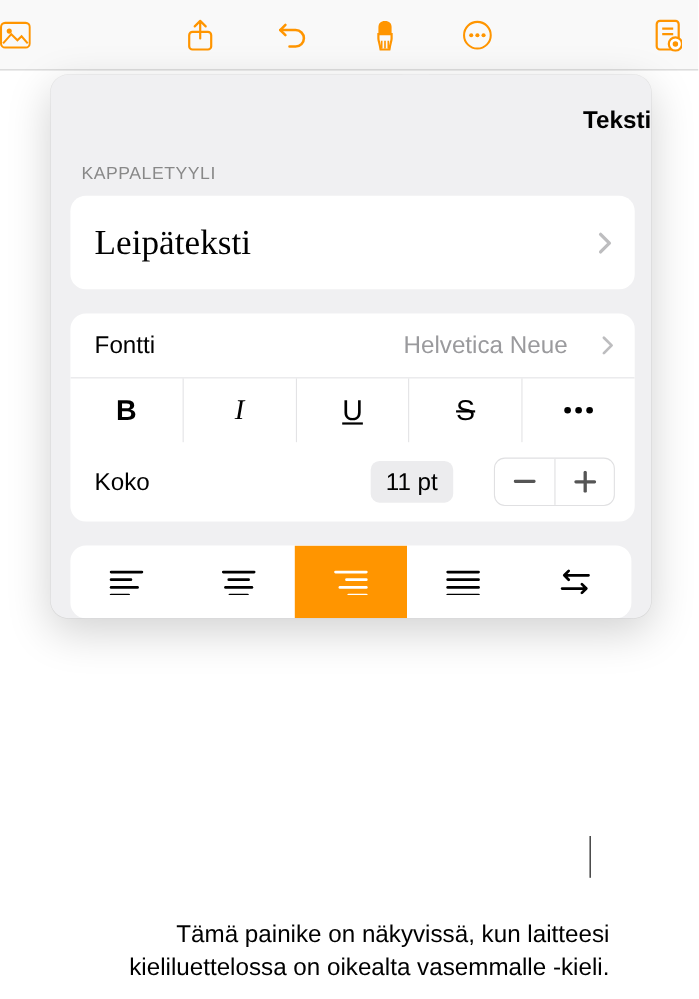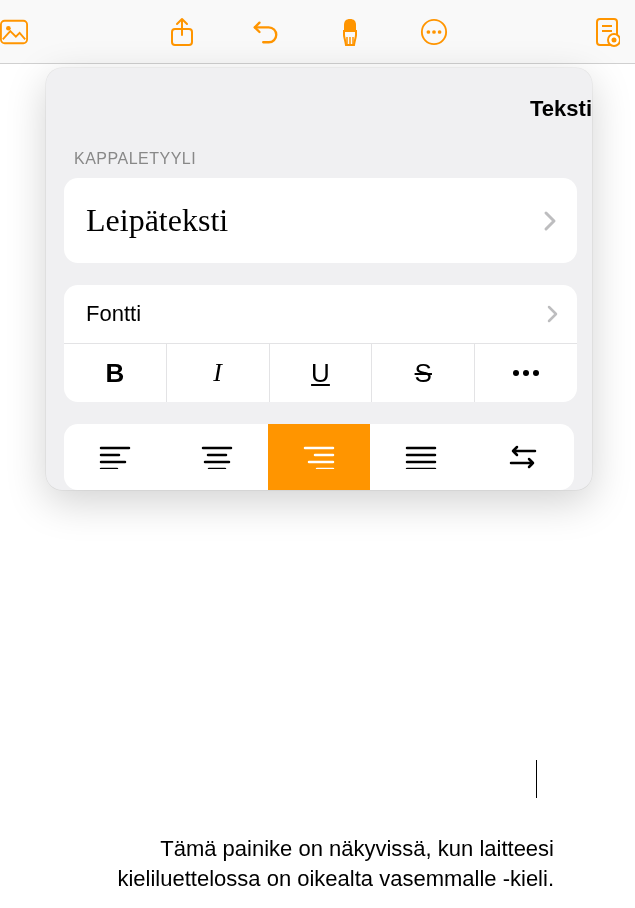--- a/index.html
+++ b/index.html
@@ -235,39 +235,57 @@
         <svg width="14" height="22" viewBox="0 0 14 22">
             <path d="M3 3 L11 11 L3 19" fill="none" stroke="#bdbdbf" stroke-width="3" stroke-linecap="round" stroke-linejoin="round"></path>
           </svg>
       </span>
     </div>
   </div>
 
   <div class="card">
     <div class="row">
       <span class="row-label">Fontti</span>
+      <span class="row-value">Helvetica Neue</span>
       <span class="chevron">
         <svg width="12" height="18" viewBox="0 0 12 18">
             <path d="M2 2 L9 9 L2 16" fill="none" stroke="#bdbdbf" stroke-width="2.5" stroke-linecap="round" stroke-linejoin="round"></path>
           </svg>
       </span>
     </div>
     <div class="format-row">
       <div class="format-btn" style="font-weight:800">B</div>
       <div class="format-btn" style="font-style:italic;font-family:Georgia">I</div>
       <div class="format-btn" style="text-decoration:underline">U</div>
       <div class="format-btn" style="text-decoration:line-through">S</div>
       <div class="format-btn">
         <svg width="30" height="8" viewBox="0 0 30 8">
             <circle cx="5" cy="4" r="3" fill="#000"></circle>
             <circle cx="15" cy="4" r="3" fill="#000"></circle>
             <circle cx="25" cy="4" r="3" fill="#000"></circle>
           </svg>
       </div>
     </div>
+    <div class="row">
+      <span class="row-label">Koko</span>
+      <span class="size-pill">11 pt</span>
+      <div class="stepper">
+        <div class="stepper-btn">
+          <svg width="20" height="4" viewBox="0 0 20 4">
+              <rect width="20" height="3" rx="1.5" fill="#555"></rect>
+            </svg>
+        </div>
+        <div class="stepper-btn">
+          <svg width="20" height="20" viewBox="0 0 20 20">
+              <rect x="0" y="8.5" width="20" height="3" rx="1.5" fill="#555"></rect>
+              <rect x="8.5" y="0" width="3" height="20" rx="1.5" fill="#555"></rect>
+            </svg>
+        </div>
+      </div>
+    </div>
   </div>
 
   <div class="align-card">
     <div class="align-btn">
       <svg width="32" height="24" viewBox="0 0 32 24">
           <line x1="2" y1="3" x2="30" y2="3" stroke="#000" stroke-width="2.5" stroke-linecap="round"></line>
           <line x1="2" y1="10" x2="20" y2="10" stroke="#000" stroke-width="2.5" stroke-linecap="round"></line>
           <line x1="2" y1="17" x2="26" y2="17" stroke="#000" stroke-width="2.5" stroke-linecap="round"></line>
           <line x1="2" y1="24" x2="18" y2="24" stroke="#000" stroke-width="2.5" stroke-linecap="round"></line>
         </svg>

